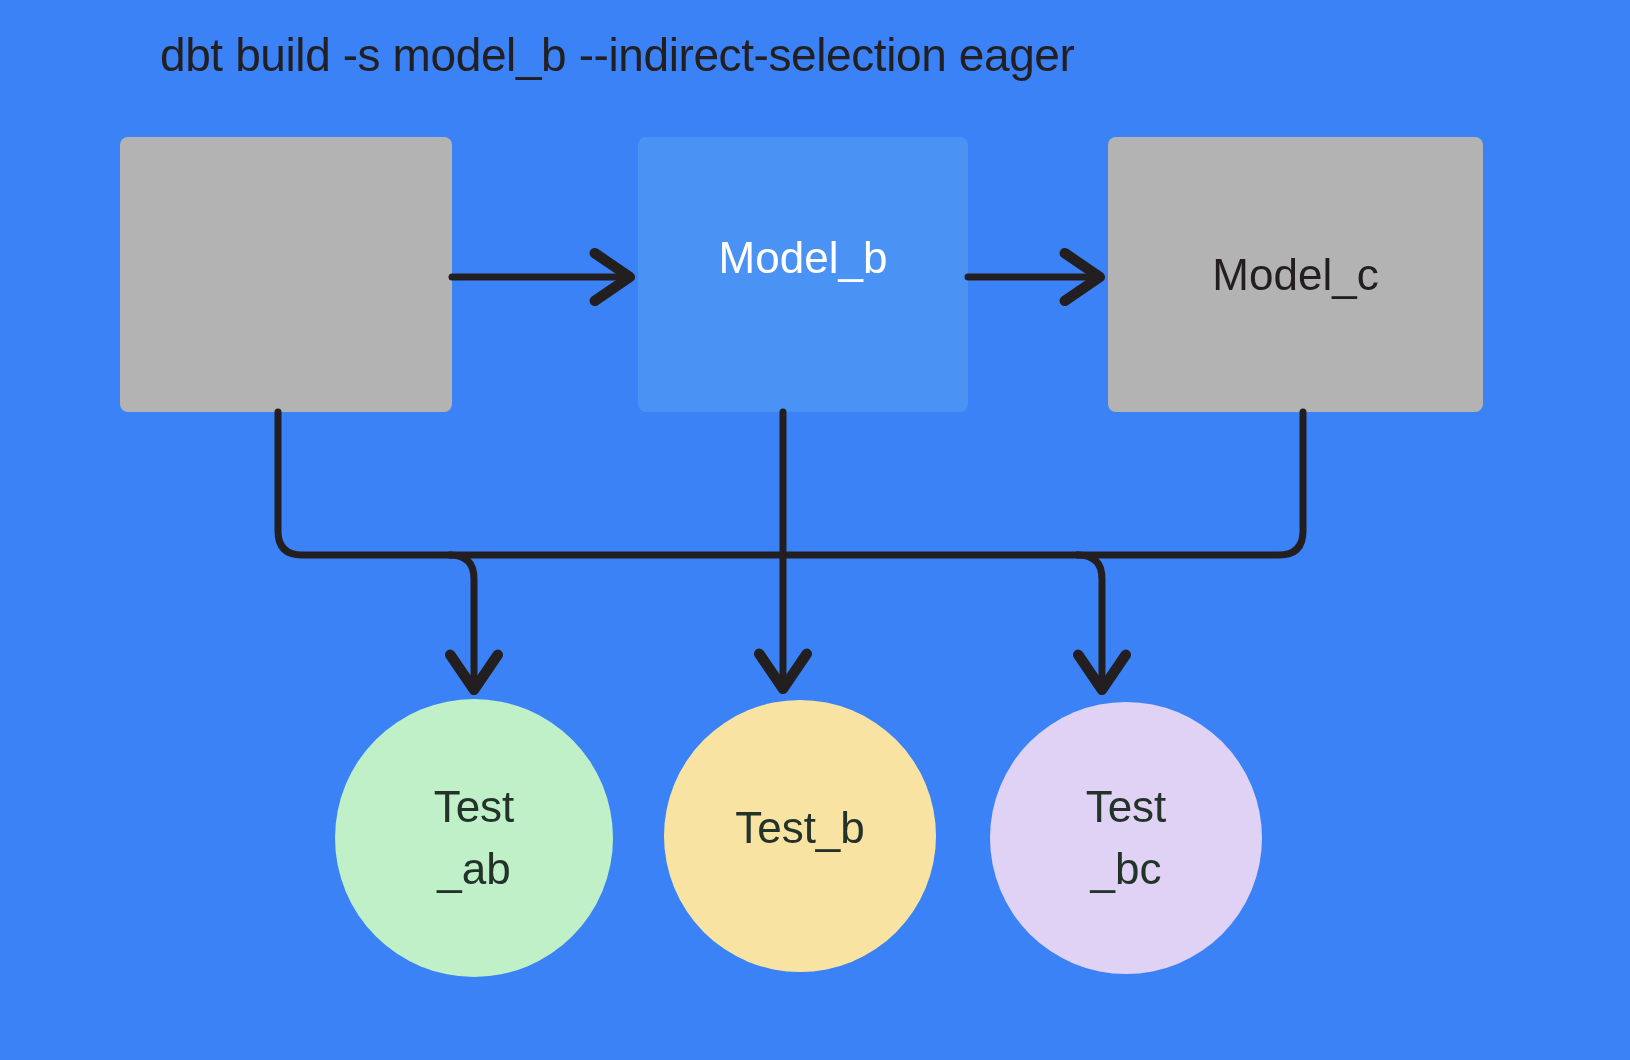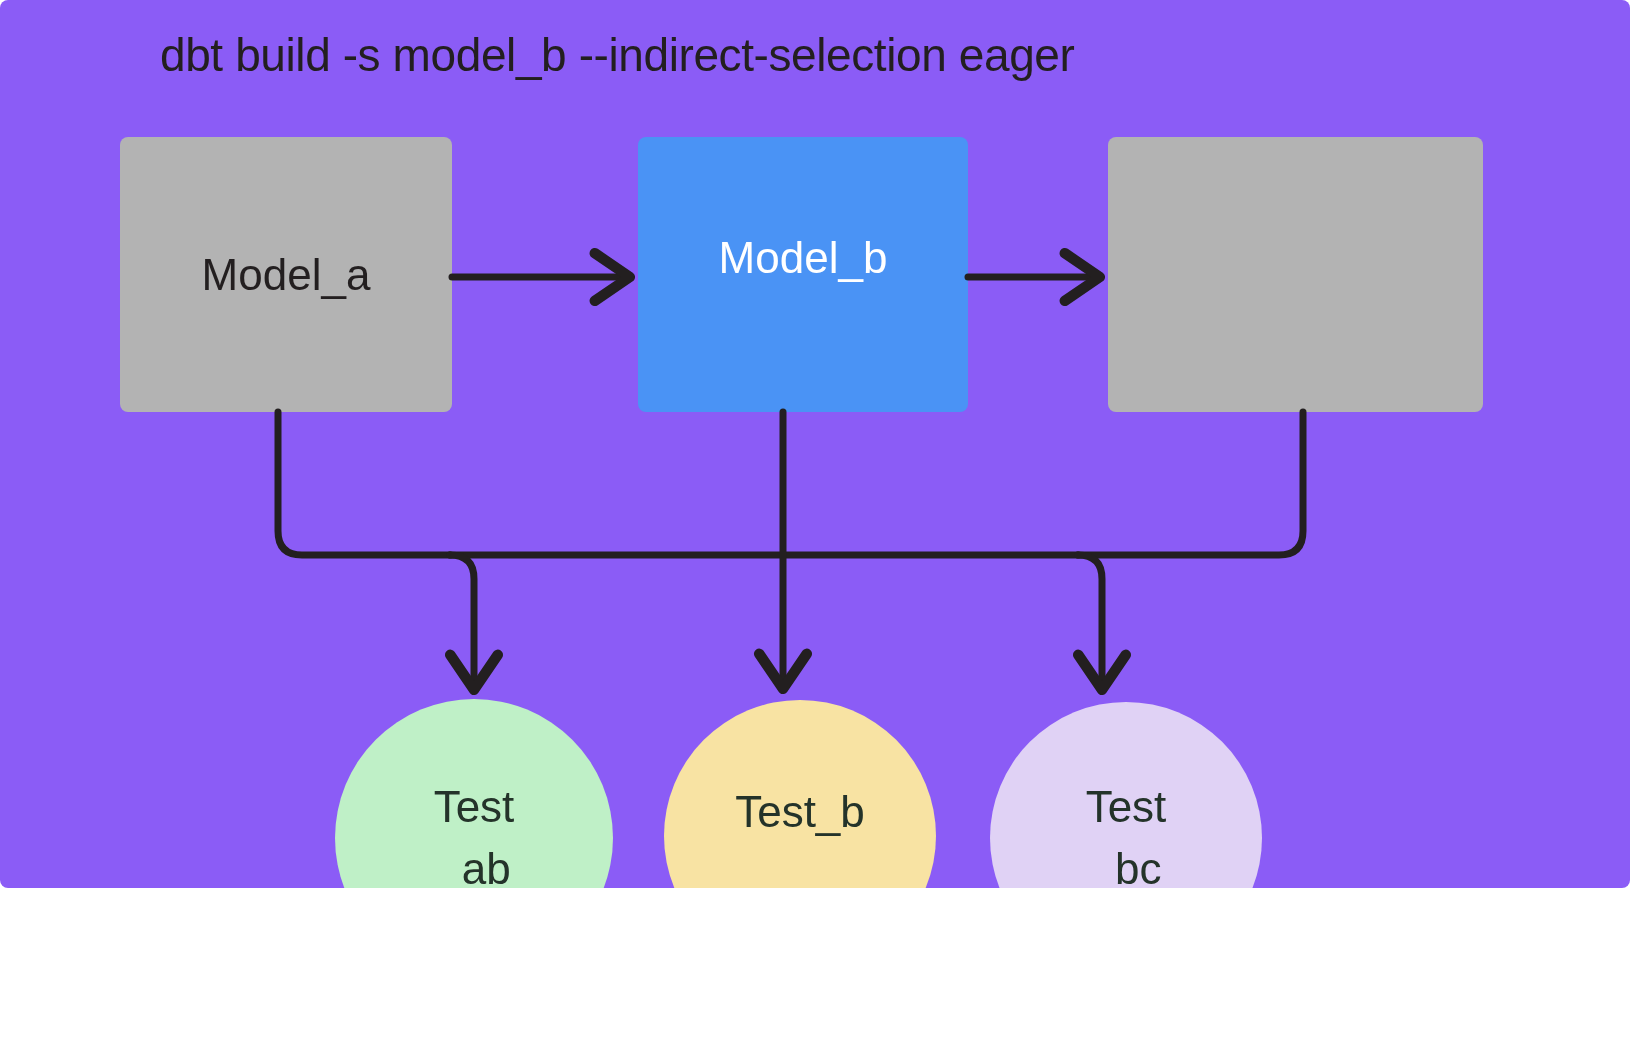--- a/index.html
+++ b/index.html
@@ -7,24 +7,23 @@
     margin: 0;
     padding: 0;
     background: #ffffff;
   }
   body {
     font-family: "Liberation Sans", sans-serif;
   }
   #canvas {
     position: relative;
     width: 1630px;
-    height: 888px;
-    background: #8b5cf6;
+    height: 1060px;
+    background: #3b82f6;
     overflow: hidden;
-    border-radius: 8px;
   }
   #diagram-svg {
     position: absolute;
     left: 0;
     top: 0;
     width: 1630px;
     height: 1060px;
   }
   .node-label {
     position: absolute;
@@ -93,26 +92,26 @@
       <path d="M 450 555 L 1078 555"></path>
 
       <path d="M 450 555 Q 474 555 474 579 L 474 687" marker-end="url(#arrowhead)"></path>
 
       <path d="M 783 412 L 783 686" marker-end="url(#arrowhead)"></path>
 
       <path d="M 1078 555 Q 1102 555 1102 579 L 1102 687" marker-end="url(#arrowhead)"></path>
     </g>
   </svg>
 
-  <div class="node-label model-label" style="left:120px; top:137px; width:332px; height:275px; color:#231f20;">Model_a</div>
 
   <div class="node-label model-label" style="left:638px; top:120px; width:330px; height:275px; color:#ffffff;">Model_b</div>
 
+  <div class="node-label model-label" style="left:1108px; top:137px; width:375px; height:275px; color:#231f20;">Model_c</div>
 
   <div class="node-label test-label" style="left:335px; top:699px; width:278px; height:278px;">Test
 _ab</div>
 
-  <div class="node-label test-label" style="left:664px; top:676px; width:272px; height:272px;">Test_b</div>
+  <div class="node-label test-label" style="left:664px; top:692px; width:272px; height:272px;">Test_b</div>
 
   <div class="node-label test-label" style="left:990px; top:702px; width:272px; height:272px;">Test
 _bc</div>
 
 </div>
 
 </body></html>

